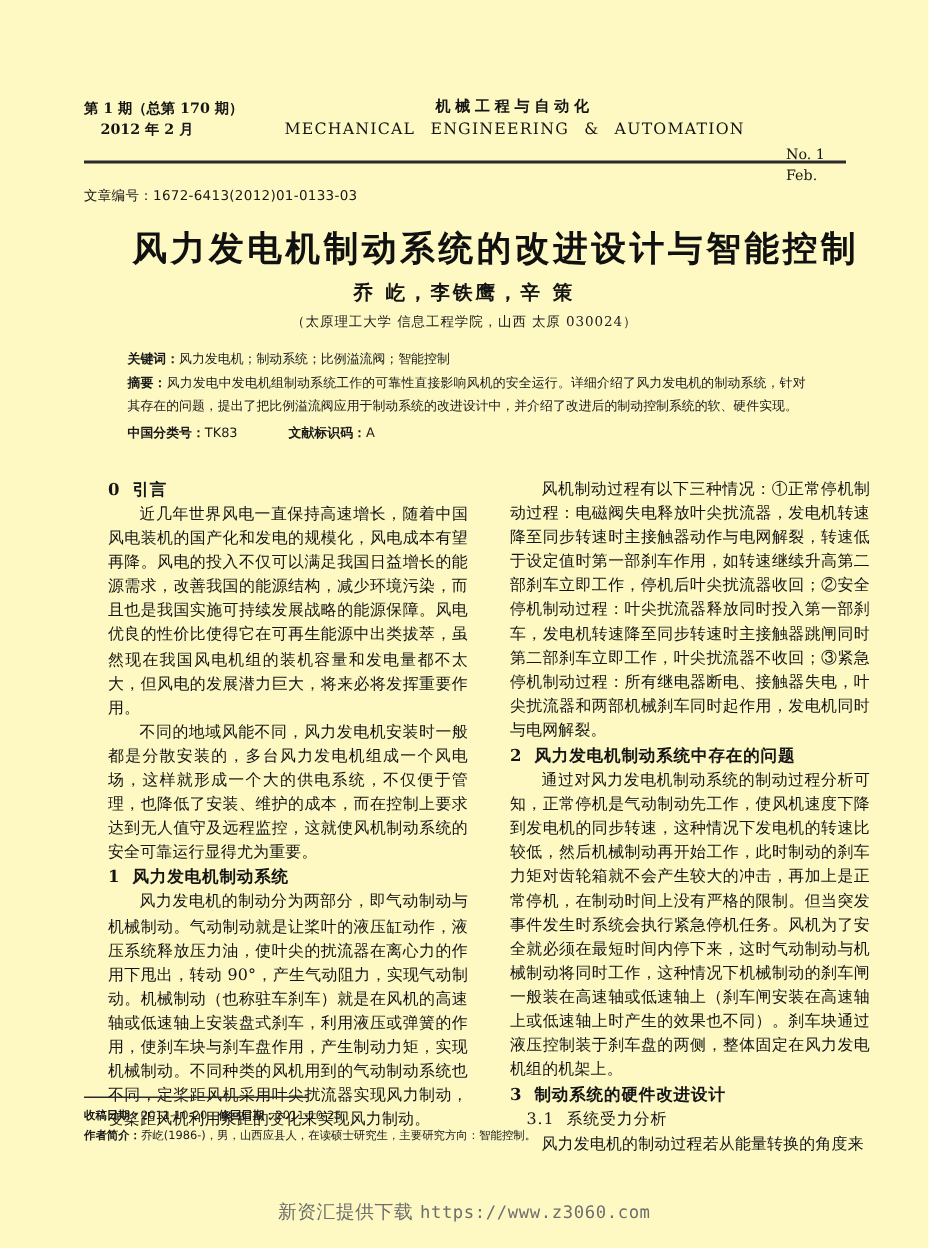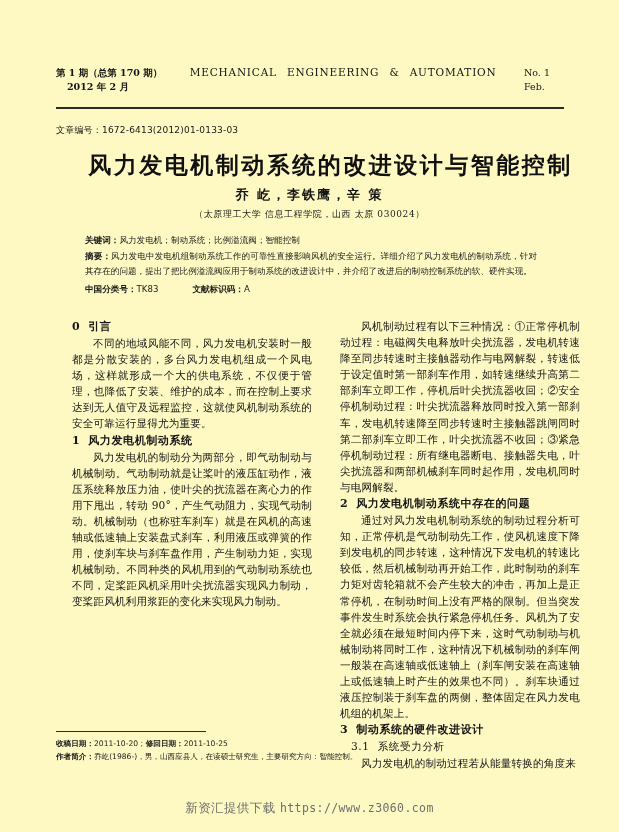--- a/index.html
+++ b/index.html
@@ -55,20 +55,21 @@
     white-space: nowrap;
   }
   .runhead-center .en span { margin: 0 3px; }
   .runhead-right {
     font-size: 9.5px;
     line-height: 14px;
     text-align: left;
     white-space: nowrap;
     color: #141414;
     width: 40px;
+    margin-top: 31px;
   }
   .rule {
     position: absolute;
     left: 56px;
     top: 107px;
     width: 508px;
     height: 2px;
     background: #2b2b2b;
   }
   
@@ -219,20 +220,21 @@
 <body>
 
 <div class="page">
 
   <div class="runhead">
     <div class="runhead-left">
       <div class="l1">第 1 期（总第 170 期）</div>
       <div class="l2">2012 年 2 月</div>
     </div>
     <div class="runhead-center">
+      <div class="cn">机械工程与自动化</div>
       <div class="en">
         <span>MECHANICAL</span>
         <span>ENGINEERING</span>
         <span>&amp;</span>
         <span>AUTOMATION</span>
       </div>
     </div>
     <div class="runhead-right">
       <div>No. 1</div>
       <div>Feb.</div>
@@ -263,20 +265,21 @@
       </div>
     </div>
   </div>
 
   <div class="cols">
 
     <div class="col col-left">
       <h2 class="head">
         <span class="num">0</span><span>引言</span>
       </h2>
+      <p class="para">近几年世界风电一直保持高速增长，随着中国风电装机的国产化和发电的规模化，风电成本有望再降。风电的投入不仅可以满足我国日益增长的能源需求，改善我国的能源结构，减少环境污染，而且也是我国实施可持续发展战略的能源保障。风电优良的性价比使得它在可再生能源中出类拔萃，虽然现在我国风电机组的装机容量和发电量都不太大，但风电的发展潜力巨大，将来必将发挥重要作用。</p>
       <p class="para">不同的地域风能不同，风力发电机安装时一般都是分散安装的，多台风力发电机组成一个风电场，这样就形成一个大的供电系统，不仅便于管理，也降低了安装、维护的成本，而在控制上要求达到无人值守及远程监控，这就使风机制动系统的安全可靠运行显得尤为重要。</p>
       <h2 class="head">
         <span class="num">1</span><span>风力发电机制动系统</span>
       </h2>
       <p class="para">风力发电机的制动分为两部分，即气动制动与机械制动。气动制动就是让桨叶的液压缸动作，液压系统释放压力油，使叶尖的扰流器在离心力的作用下甩出，转动 90°，产生气动阻力，实现气动制动。机械制动（也称驻车刹车）就是在风机的高速轴或低速轴上安装盘式刹车，利用液压或弹簧的作用，使刹车块与刹车盘作用，产生制动力矩，实现机械制动。不同种类的风机用到的气动制动系统也不同，定桨距风机采用叶尖扰流器实现风力制动，变桨距风机利用浆距的变化来实现风力制动。</p>
     </div>
 
     <div class="col col-right">
       <p class="para">风机制动过程有以下三种情况：①正常停机制动过程：电磁阀失电释放叶尖扰流器，发电机转速降至同步转速时主接触器动作与电网解裂，转速低于设定值时第一部刹车作用，如转速继续升高第二部刹车立即工作，停机后叶尖扰流器收回；②安全停机制动过程：叶尖扰流器释放同时投入第一部刹车，发电机转速降至同步转速时主接触器跳闸同时第二部刹车立即工作，叶尖扰流器不收回；③紧急停机制动过程：所有继电器断电、接触器失电，叶尖扰流器和两部机械刹车同时起作用，发电机同时与电网解裂。</p>
       <h2 class="head">

